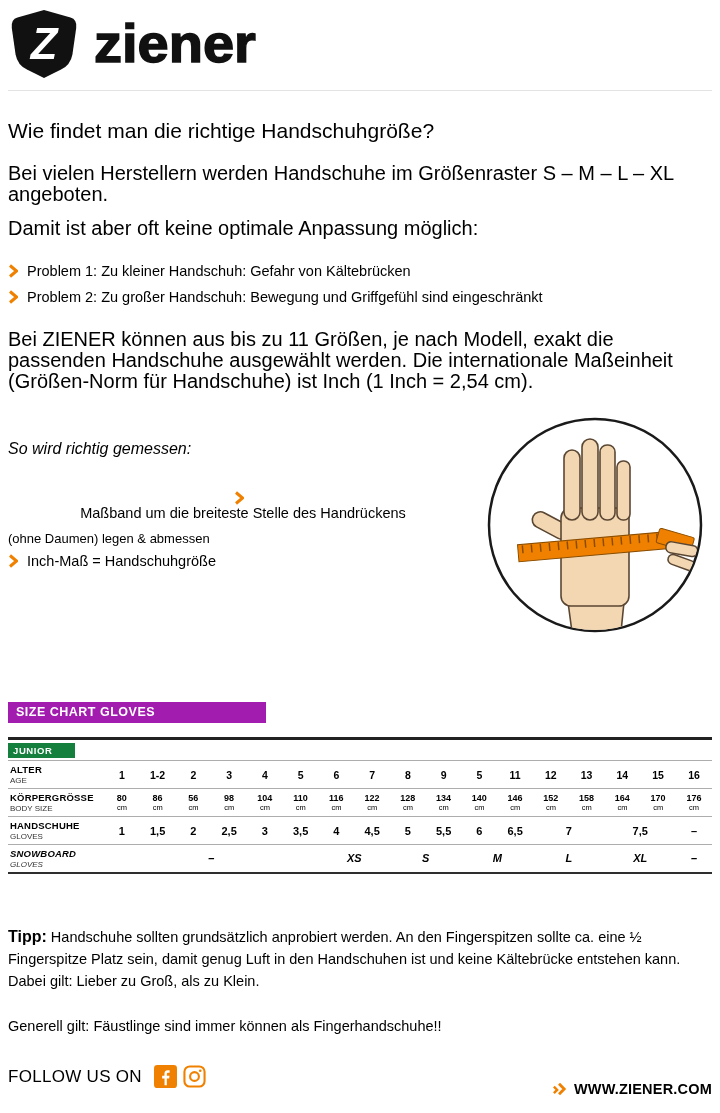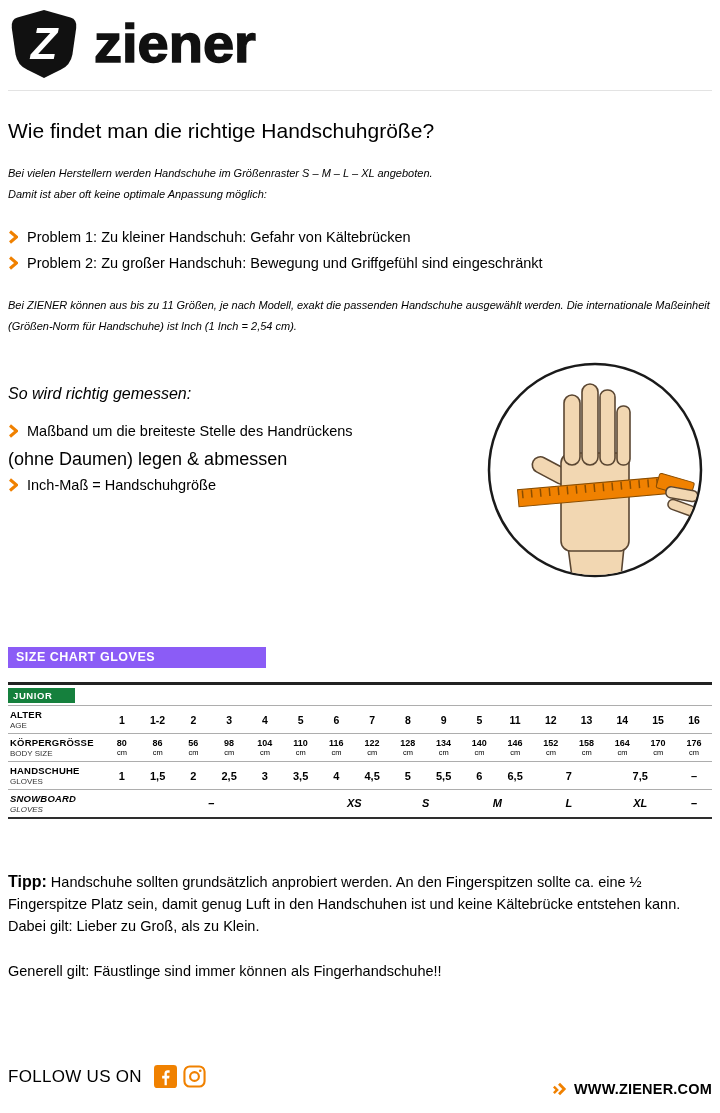--- a/index.html
+++ b/index.html
@@ -22,39 +22,39 @@
   }
   .brand-word {
     font-size: 56px; font-weight: bold; letter-spacing: 0px;
     color: #111; line-height: 1;
     -webkit-text-stroke: 1.5px #111;
     transform: scaleY(0.95);
   }
 
   
   h1.doc-title { font-size: 21px; font-weight: normal; margin: 28px 0 20px 0; }
-  .para { font-size: 11px; line-height: 21px; font-style: italic; }
-  .p1-line2 { }
+  .para { font-size: 20px; line-height: 21px; }
+  .p1-line2 { margin-top: 13px; }
   .bullets { margin-top: 24px; }
   .bullet { display: flex; align-items: center; margin-bottom: 10px; font-size: 14.5px; }
   .chev-svg { width: 10px; height: 14px; margin-right: 9px; flex: 0 0 auto; }
   .para2 { margin-top: 24px; max-width: 704px; }
 
   
   .measure { position: relative; margin-top: 48px; height: 236px; }
   .measure-text { width: 470px; }
   .measure-heading { display: block; font-size: 16px; font-style: italic; }
-  .measure .bullet.first { margin-top: 20px; }
-  .measure-cont { font-size: 18px; margin: 7px 0 7px 0; }
+  .measure .bullet.first { margin-top: 33px; flex-direction: column; }
+  .measure-cont { font-size: 13px; margin: 7px 0 7px 0; }
   .hand-illustration { position: absolute; right: 6px; top: -26px; }
 
   
   .size-bar {
     margin-top: 26px;
-    width: 258px; background: #8b5cf6; color: #fff;
+    width: 258px; background: #a21caf; color: #fff;
     font-size: 12.5px; font-weight: bold; letter-spacing: 0.5px;
     padding: 3px 8px 4px 8px;
   }
   .size-table-block { margin-top: 14px; border-top: 3px solid #222; }
   .junior-tag {
     display: inline-block; background: #15803d; color: #fff;
     font-size: 9.5px; font-weight: bold; letter-spacing: 0.6px;
     padding: 2px 22px 2px 5px; margin-top: 1px;
   }
   table.size-table {

